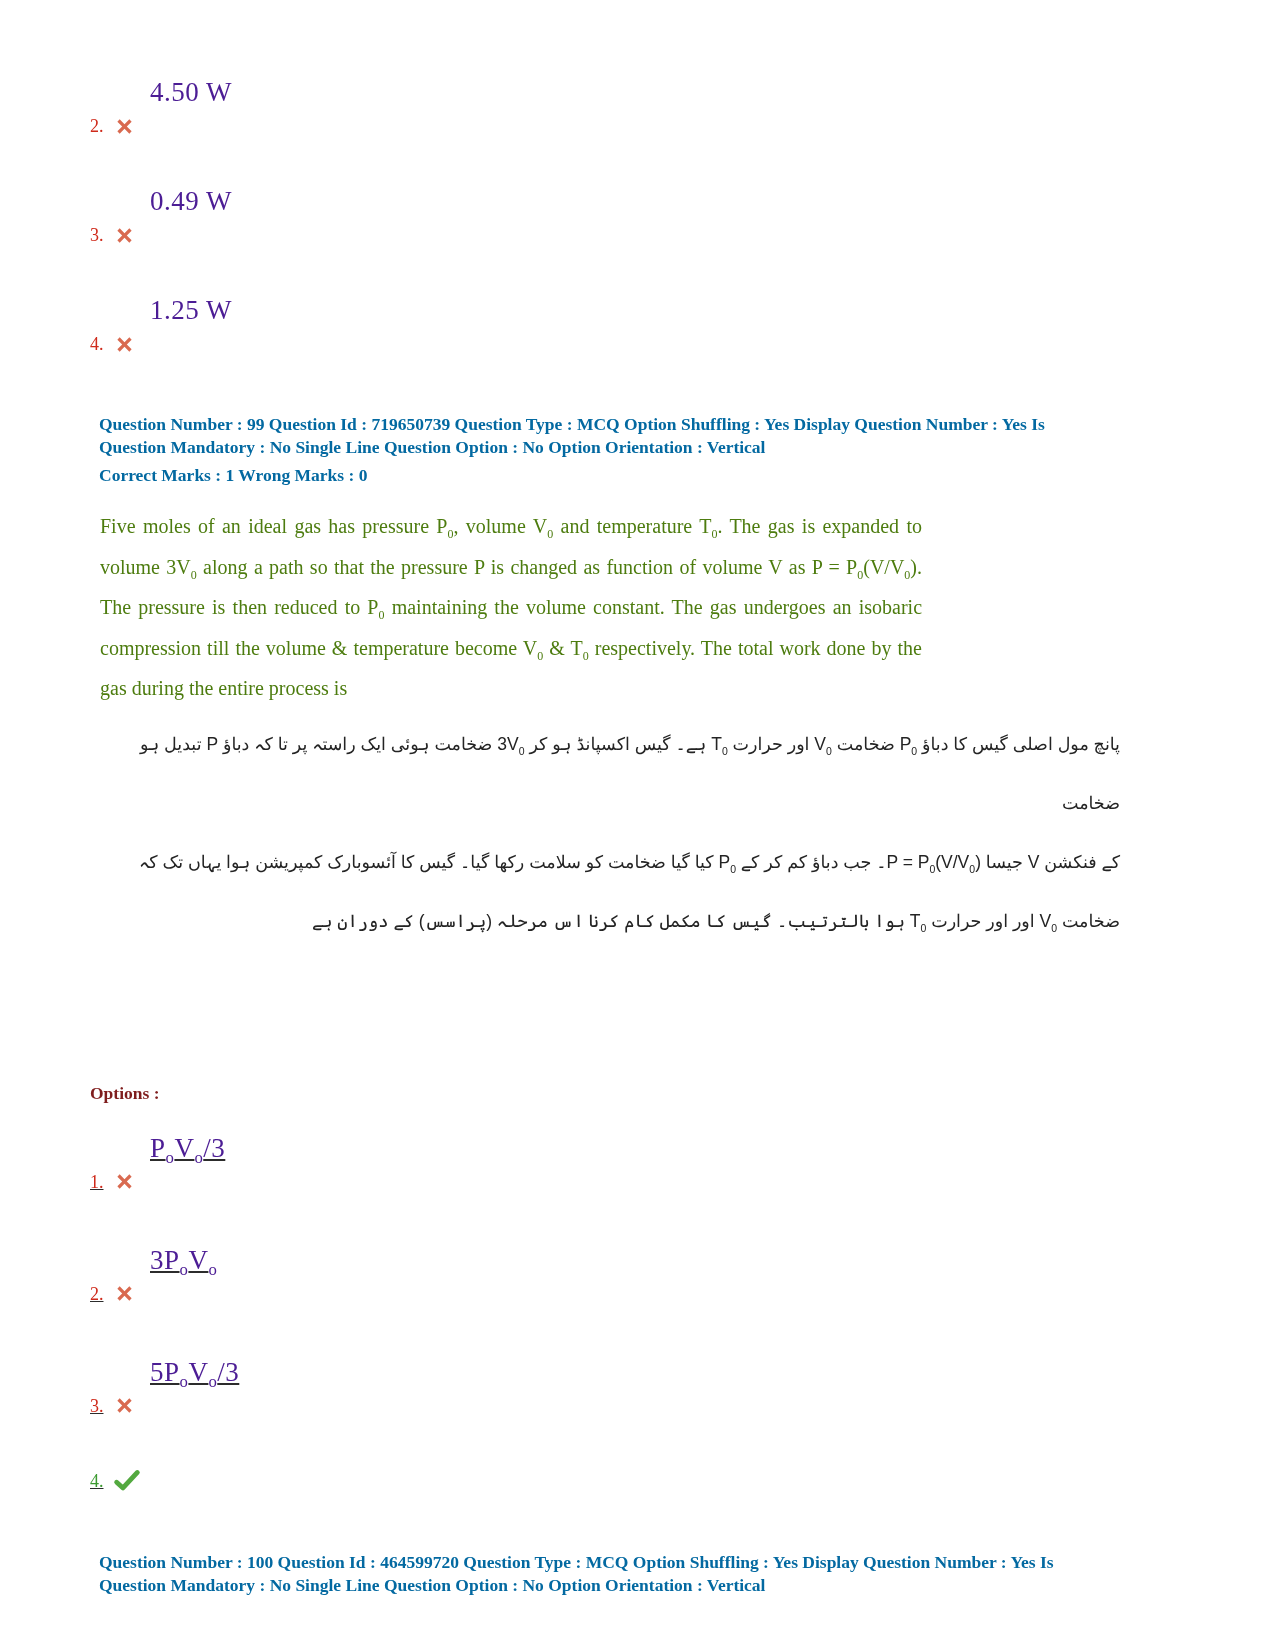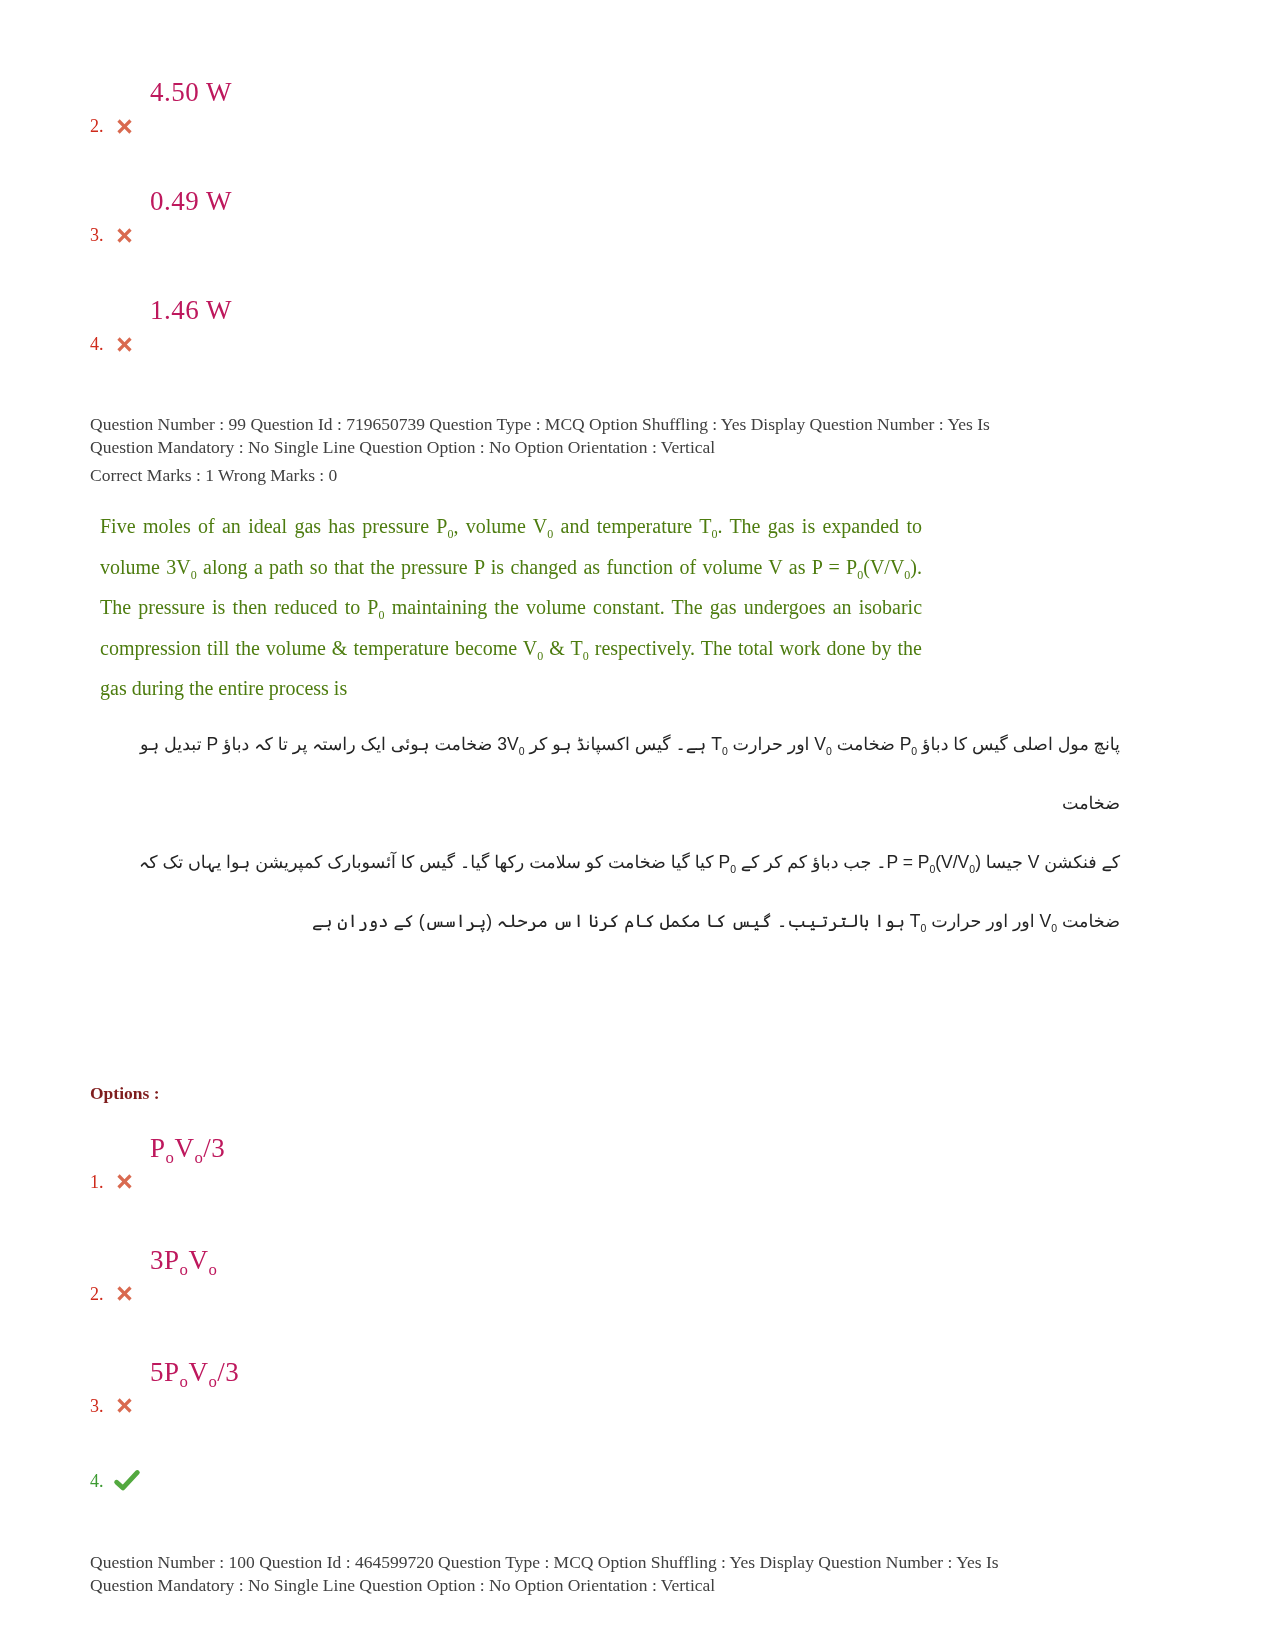--- a/index.html
+++ b/index.html
@@ -9,34 +9,34 @@
     color: #2c2c2c;
     overflow: hidden;
   }
   .page { padding: 76px 85px 0 90px; box-sizing: border-box; }
 
   
   .opt-row { margin-bottom: 46px; }
   .opt-row.q99 { margin-bottom: 49px; }
   .opt-value {
     font-size: 27px; line-height: 32px;
-    margin-left: 60px; color: #be185d;
+    margin-left: 60px; color: #4c1d95;
     letter-spacing: 0.5px;
   }
   .opt-value sub { font-size: 0.62em; line-height: 0; }
   .opt-num {
     display: flex; align-items: center; gap: 9px;
     margin-top: 5px; font-size: 18px; line-height: 26px;
   }
   .opt-num.wrong .num { color: #cf2a1b; }
   .opt-num.correct .num { color: #3c9a31; }
   .icon { display: inline-flex; align-items: center; }
 
   
-  .meta { font-weight: normal; font-size: 17.5px; color: #404040; }
+  .meta { font-weight: bold; font-size: 17.5px; color: #0369a1; margin-left: 9px; }
   .meta p { margin: 0; line-height: 23px; }
   .meta .marks { margin-top: 5px; }
   .meta-q99 { margin-top: 56px; }
   .meta-q100 { margin-top: 57px; }
 
   
   .q-en {
     font-size: 20px; line-height: 40.5px;
     width: 822px; margin: 19px 0 0 10px;
     text-align: justify; color: #4d7c0f;
@@ -49,21 +49,21 @@
     direction: rtl; unicode-bidi: embed; text-align: right;
     font-family: Liberation Sans, sans-serif;
     font-size: 17.5px; line-height: 59px; color: #242424;
   }
   .q-ur-line sub { font-size: 0.6em; line-height: 0; }
 
   .options-label {
     margin-top: 131px; font-weight: bold;
     font-size: 17.5px; color: #7f1d1d; line-height: 23px;
   }
-  .q99-options { margin-top: 27px; }
+  .q99-options { margin-top: 27px; text-decoration: underline; }
 </style>
 </head>
 <body>
 
 <div class="page">
 
   <section>
 
     <div class="opt-row">
       <div class="opt-value">4.50 W</div>
@@ -83,21 +83,21 @@
         <span class="num">3.</span>
         <span class="icon">
           <svg width="23" height="21" viewBox="0 0 20 20">
               <path d="M3.2 5.4 L5.4 3.2 L10 7.8 L14.6 3.2 L16.8 5.4 L12.2 10 L16.8 14.6 L14.6 16.8 L10 12.2 L5.4 16.8 L3.2 14.6 L7.8 10 Z" fill="#d96a50"></path>
             </svg>
         </span>
       </div>
     </div>
 
     <div class="opt-row">
-      <div class="opt-value">1.46 W</div>
+      <div class="opt-value">1.25 W</div>
       <div class="opt-num wrong">
         <span class="num">4.</span>
         <span class="icon">
           <svg width="23" height="21" viewBox="0 0 20 20">
               <path d="M3.2 5.4 L5.4 3.2 L10 7.8 L14.6 3.2 L16.8 5.4 L12.2 10 L16.8 14.6 L14.6 16.8 L10 12.2 L5.4 16.8 L3.2 14.6 L7.8 10 Z" fill="#d96a50"></path>
             </svg>
         </span>
       </div>
     </div>
 

